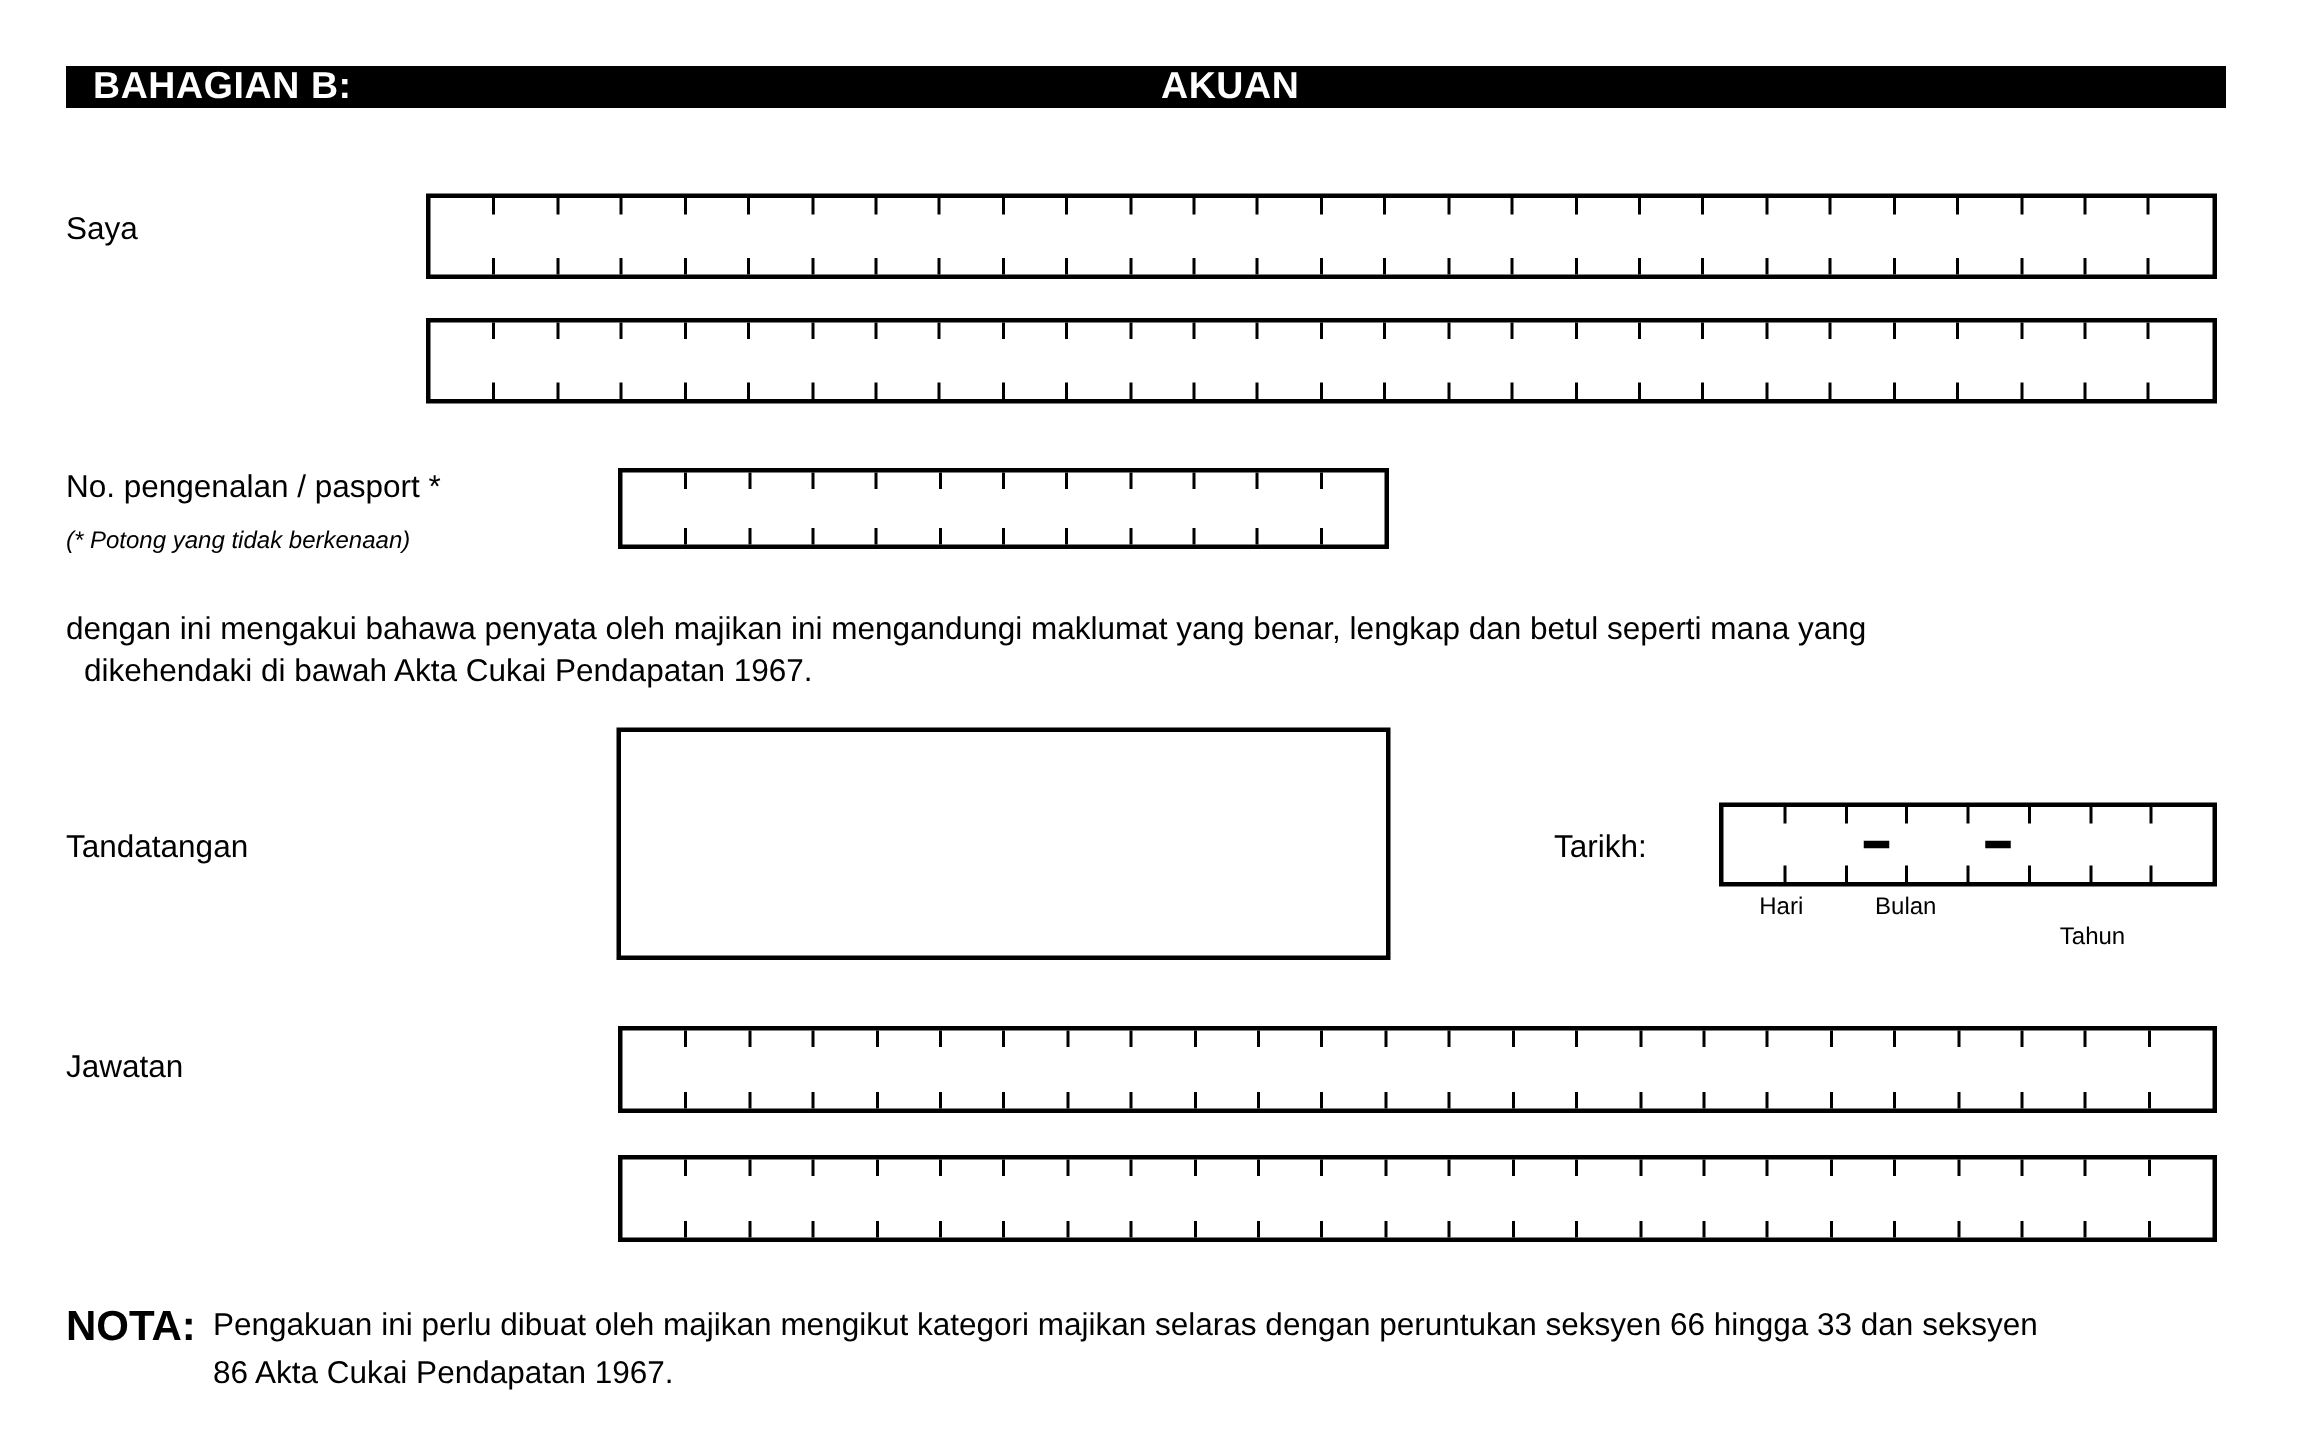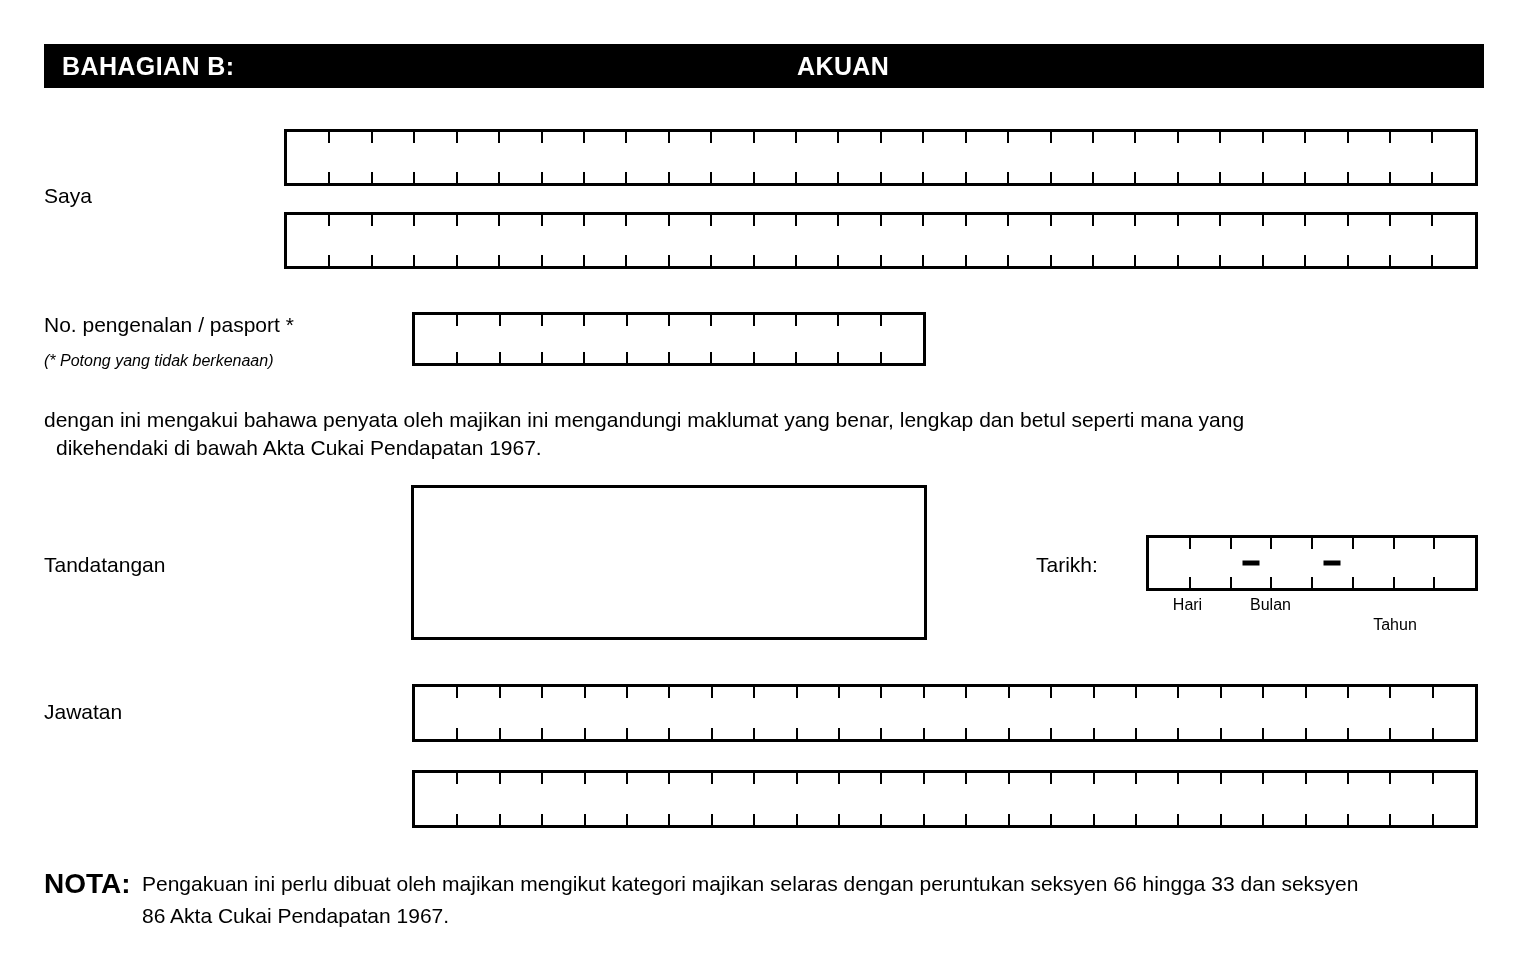--- a/index.html
+++ b/index.html
@@ -15,37 +15,37 @@
     color: #000000;
     overflow: hidden;
   }
 
   
   .section-bar {
     position: absolute;
     left: 44px;
     top: 44px;
     width: 1440px;
-    height: 44px;
+    height: 28px;
     background: #000000;
     color: #ffffff;
   }
   .section-bar .bar-left {
     position: absolute;
     left: 18px;
     top: 50%;
     transform: translateY(-50%);
     font-size: 25px;
     font-weight: bold;
     letter-spacing: 0.4px;
     white-space: nowrap;
   }
   .section-bar .bar-center {
     position: absolute;
-    left: 753px;
+    left: 730px;
     top: 50%;
     transform: translateY(-50%);
     font-size: 25px;
     font-weight: bold;
     letter-spacing: 0.4px;
     white-space: nowrap;
   }
 
   
   .lbl {
@@ -140,21 +140,21 @@
   }
 </style>
 </head>
 <body>
 
 <div class="section-bar">
   <span class="bar-left">BAHAGIAN B:</span>
   <span class="bar-center">AKUAN</span>
 </div>
 
-<span class="lbl" style="left:44px; top:141px;margin-top:43px;">Saya</span>
+<span class="lbl" style="left:44px; top:141px;">Saya</span>
 
 <div class="comb" id="comb-name-1" style="left:284px; top:129px; width:1194px; height:57px;">
     <div class="cell"></div>
     <div class="cell"></div>
     <div class="cell"></div>
     <div class="cell"></div>
     <div class="cell"></div>
     <div class="cell"></div>
     <div class="cell"></div>
     <div class="cell"></div>

